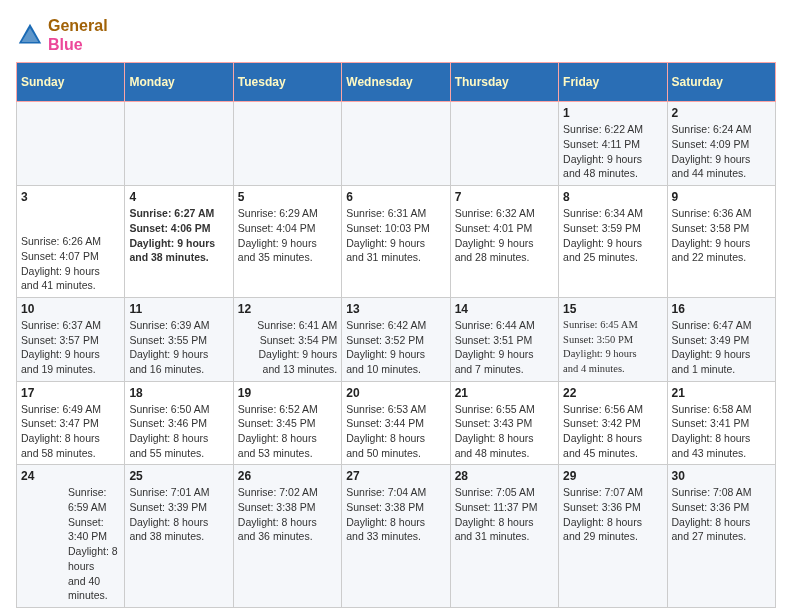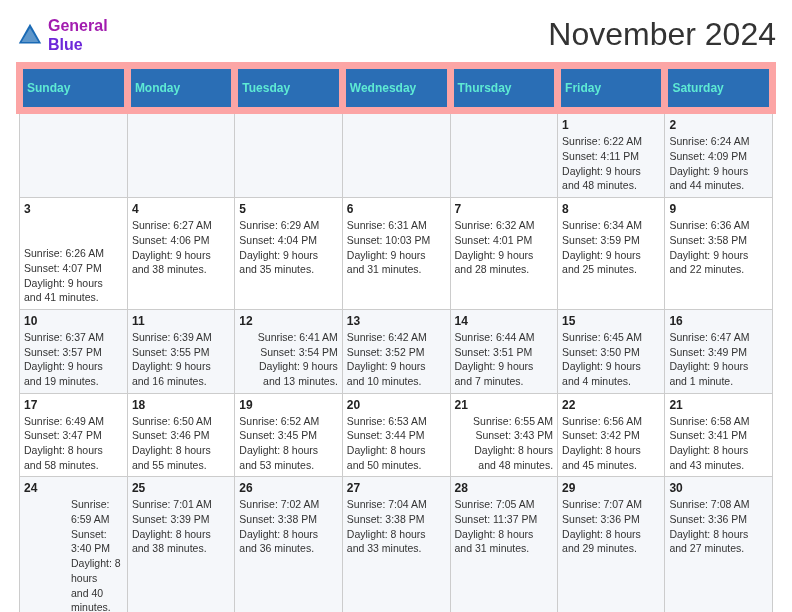--- a/index.html
+++ b/index.html
@@ -19,22 +19,22 @@
     .logo {
       display: flex;
       align-items: center;
       gap: 4px;
     }
     .logo-text {
       font-size: 16px;
       font-weight: bold;
       line-height: 1.2;
     }
-    .logo-text .general { color: #a21caf; }
-    .logo-text .blue { color: #6d28d9; }
+    .logo-text .general { color: #a16207; }
+    .logo-text .blue { color: #ec4899; }
     .logo-icon {
       width: 28px;
       height: 28px;
     }
     .title-block {
       text-align: right;
     }
     .month-title {
       font-size: 32px;
       color: #333;
@@ -44,26 +44,26 @@
       font-size: 14px;
       color: #555;
     }
     .calendar {
       width: 100%;
       border-collapse: collapse;
       font-size: 11px;
     }
     .calendar thead th {
       background-color: #2a6eb5;
-      color: #5eead4;
+      color: #fef9c3;
       padding: 12px 4px;
       text-align: left;
       font-size: 12px;
       font-weight: bold;
-      border: 7px solid #fca5a5;
+      border: 1px solid #fca5a5;
     }
     .calendar tbody td {
       vertical-align: top;
       border: 1px solid #ccc;
       padding: 4px;
       width: 108px;
       min-height: 80px;
       background: #fff;
     }
     .calendar tbody tr:nth-child(odd) td {
@@ -96,21 +96,20 @@
     <svg class="logo-icon" viewBox="0 0 40 40" xmlns="http://www.w3.org/2000/svg">
       <polygon points="20,4 36,32 4,32" fill="#1a6ab5"></polygon>
       <polygon points="20,10 32,30 8,30" fill="#fff" opacity="0.3"></polygon>
     </svg>
     <div class="logo-text">
       <div><span class="general">General</span></div>
       <div><span class="blue">Blue</span></div>
     </div>
   </div>
   <div class="title-block">
-    <div class="month-title">November 2024</div>
   </div>
 </div>
 
 <table class="calendar">
   <thead>
     <tr>
     <th>Sunday</th>
         <th>Monday</th>
         <th>Tuesday</th>
         <th>Wednesday</th>
@@ -144,21 +143,21 @@
       <tr>
         <td>
           <span class="day-num">3</span>
           <div class="day-info" style="white-space: pre-line; margin-top: 30px;">Sunrise: 6:26 AM
 Sunset: 4:07 PM
 Daylight: 9 hours
 and 41 minutes.</div>
         </td>
         <td>
           <span class="day-num">4</span>
-          <div class="day-info" style="white-space: pre-line;">Sunrise: 6:27 AM
+          <div class="day-info" style="white-space: pre-line; font-weight: bold;">Sunrise: 6:27 AM
 Sunset: 4:06 PM
 Daylight: 9 hours
 and 38 minutes.</div>
         </td>
         <td>
           <span class="day-num">5</span>
           <div class="day-info" style="white-space: pre-line;">Sunrise: 6:29 AM
 Sunset: 4:04 PM
 Daylight: 9 hours
 and 35 minutes.</div>
@@ -223,21 +222,21 @@
         </td>
         <td>
           <span class="day-num">14</span>
           <div class="day-info" style="white-space: pre-line;">Sunrise: 6:44 AM
 Sunset: 3:51 PM
 Daylight: 9 hours
 and 7 minutes.</div>
         </td>
         <td>
           <span class="day-num">15</span>
-          <div class="day-info" style="white-space: pre-line;">Sunrise: 6:45 AM
+          <div class="day-info" style="white-space: pre-line; font-family: Liberation Serif, serif;">Sunrise: 6:45 AM
 Sunset: 3:50 PM
 Daylight: 9 hours
 and 4 minutes.</div>
         </td>
         <td>
           <span class="day-num">16</span>
           <div class="day-info" style="white-space: pre-line;">Sunrise: 6:47 AM
 Sunset: 3:49 PM
 Daylight: 9 hours
 and 1 minute.</div>
@@ -267,21 +266,21 @@
         </td>
         <td>
           <span class="day-num">20</span>
           <div class="day-info" style="white-space: pre-line;">Sunrise: 6:53 AM
 Sunset: 3:44 PM
 Daylight: 8 hours
 and 50 minutes.</div>
         </td>
         <td>
           <span class="day-num">21</span>
-          <div class="day-info" style="white-space: pre-line; text-align: right;">Sunrise: 6:55 AM
+          <div class="day-info" style="white-space: pre-line;">Sunrise: 6:55 AM
 Sunset: 3:43 PM
 Daylight: 8 hours
 and 48 minutes.</div>
         </td>
         <td>
           <span class="day-num">22</span>
           <div class="day-info" style="white-space: pre-line;">Sunrise: 6:56 AM
 Sunset: 3:42 PM
 Daylight: 8 hours
 and 45 minutes.</div>

